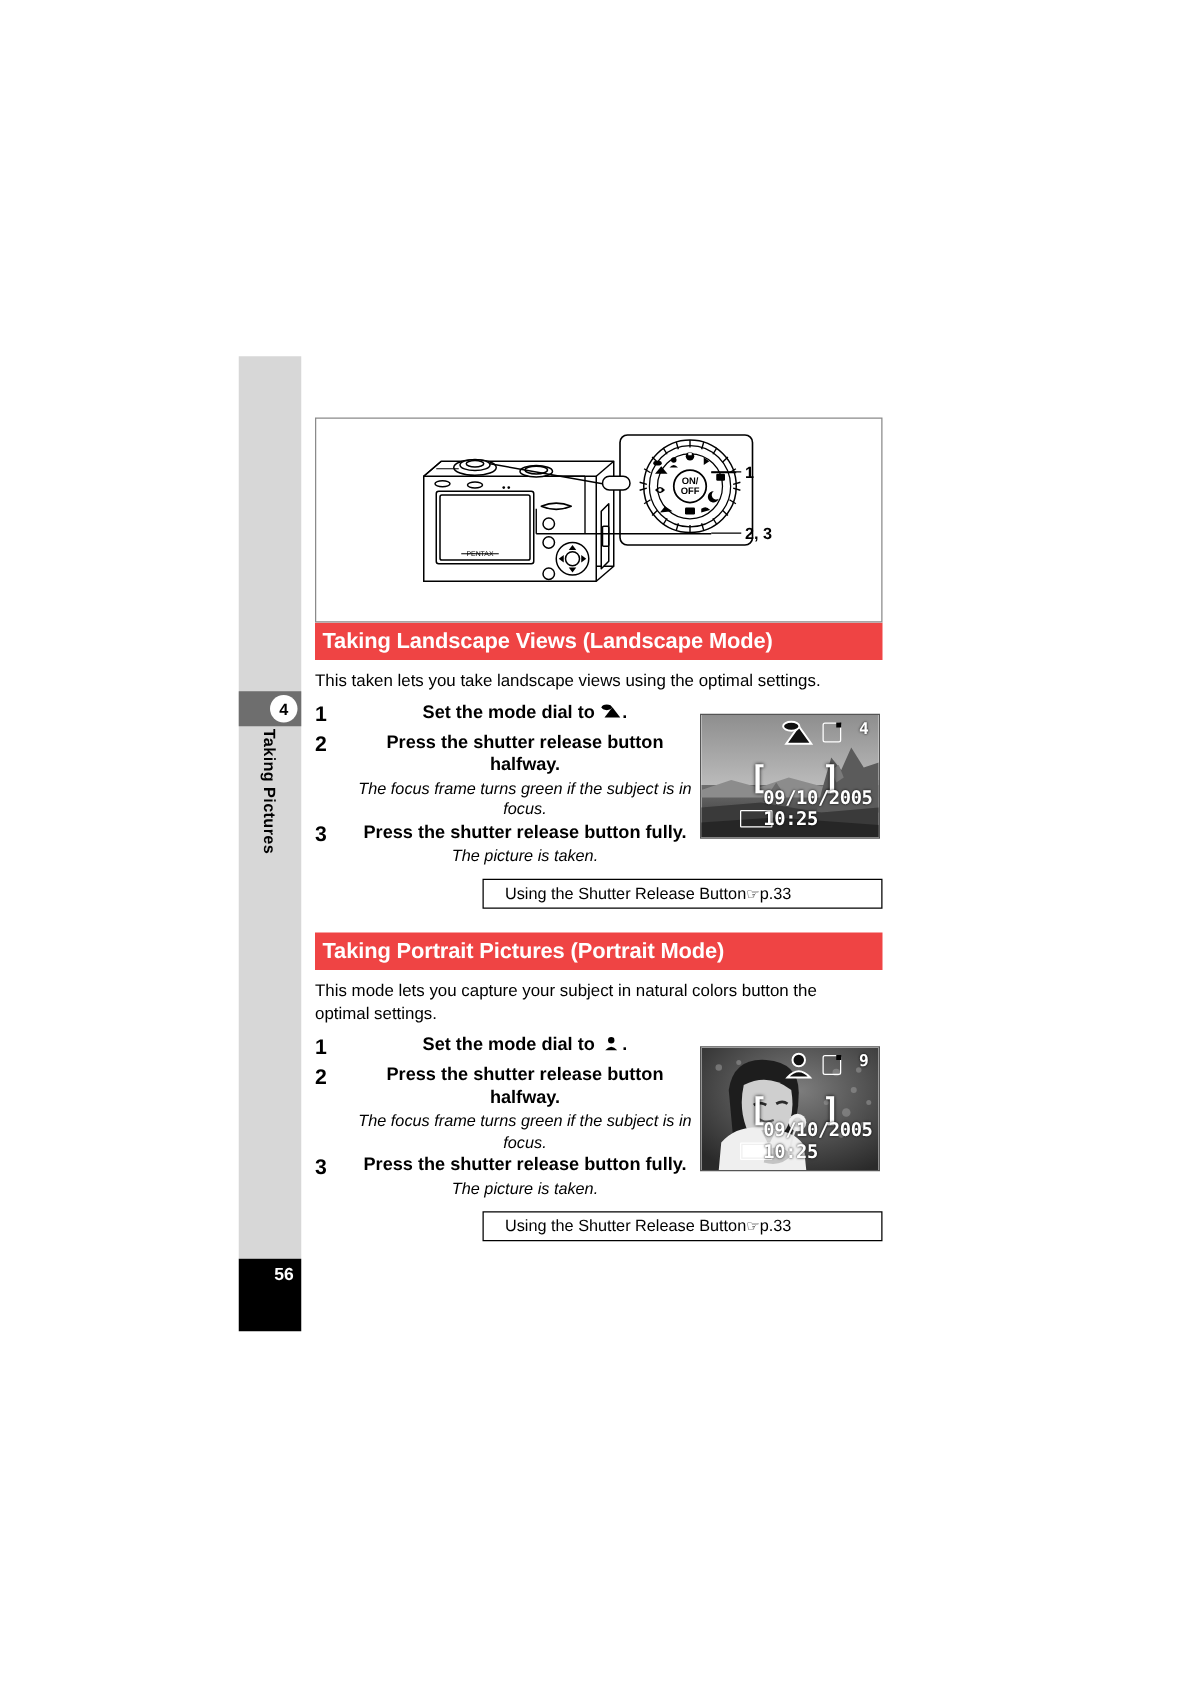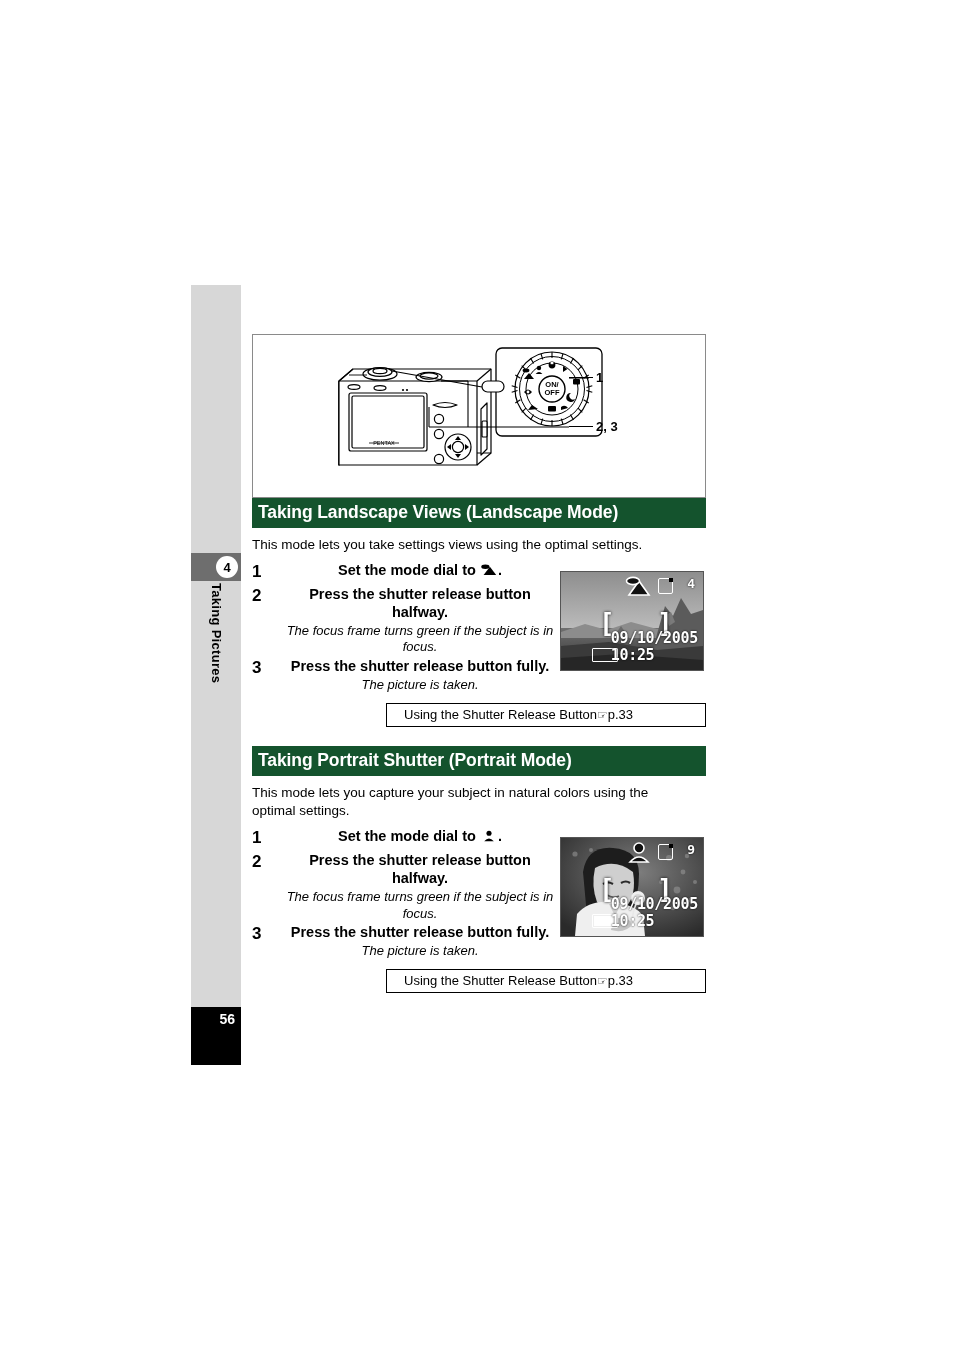--- a/index.html
+++ b/index.html
@@ -113,21 +113,21 @@
   .callout-line {
     position: absolute;
     height: 1px;
     background: #000;
   }
   #callout-line-1 { left: 316px; top: 42px; width: 24px; }
   #callout-line-23 { left: 316px; top: 91px; width: 24px; }
 
   
   .section-bar {
-    background: #14532d;
+    background: #ef4444;
     color: #ffffff;
     font-size: 17.5px;
     font-weight: bold;
     padding: 4px 0 5px 6px;
     width: 454px;
     box-sizing: border-box;
     letter-spacing: -0.1px;
   }
   .intro {
     font-size: 13.5px;
@@ -427,21 +427,21 @@
     </svg>
 
     <div class="callout-line" id="callout-line-1"></div>
     <div class="callout-label" id="callout-1">1</div>
     <div class="callout-line" id="callout-line-23"></div>
     <div class="callout-label" id="callout-23">2, 3</div>
   </div>
 
   <div class="section">
     <div class="section-bar">Taking Landscape Views (Landscape Mode)</div>
-    <p class="intro">This mode lets you take settings views using the optimal settings.</p>
+    <p class="intro">This taken lets you take landscape views using the optimal settings.</p>
 
     <div class="steps">
 
       <div class="lcd" id="lcd-landscape">
         <svg width="142" height="98" viewBox="0 0 142 98" preserveAspectRatio="none">
           <defs>
             <linearGradient id="skyG" x1="0" y1="0" x2="0" y2="1">
               <stop offset="0%" stop-color="#8e8e8e"></stop>
               <stop offset="55%" stop-color="#b9b9b9"></stop>
               <stop offset="100%" stop-color="#d3d3d3"></stop>
@@ -510,22 +510,22 @@
         </div>
       </div>
     </div>
 
     <div class="ref-box">
       <span>Using the Shutter Release Button</span><span class="ref-arrow">☞</span><span>p.33</span>
     </div>
   </div>
 
   <div class="section section2">
-    <div class="section-bar">Taking Portrait Shutter (Portrait Mode)</div>
-    <p class="intro">This mode lets you capture your subject in natural colors using the optimal settings.</p>
+    <div class="section-bar">Taking Portrait Pictures (Portrait Mode)</div>
+    <p class="intro">This mode lets you capture your subject in natural colors button the optimal settings.</p>
 
     <div class="steps">
 
       <div class="lcd" id="lcd-portrait">
         <svg width="142" height="98" viewBox="0 0 142 98" preserveAspectRatio="none">
           <defs>
             <radialGradient id="bokeh" cx="55%" cy="35%" r="75%">
               <stop offset="0%" stop-color="#7d7d7d"></stop>
               <stop offset="100%" stop-color="#2a2a2a"></stop>
             </radialGradient>

